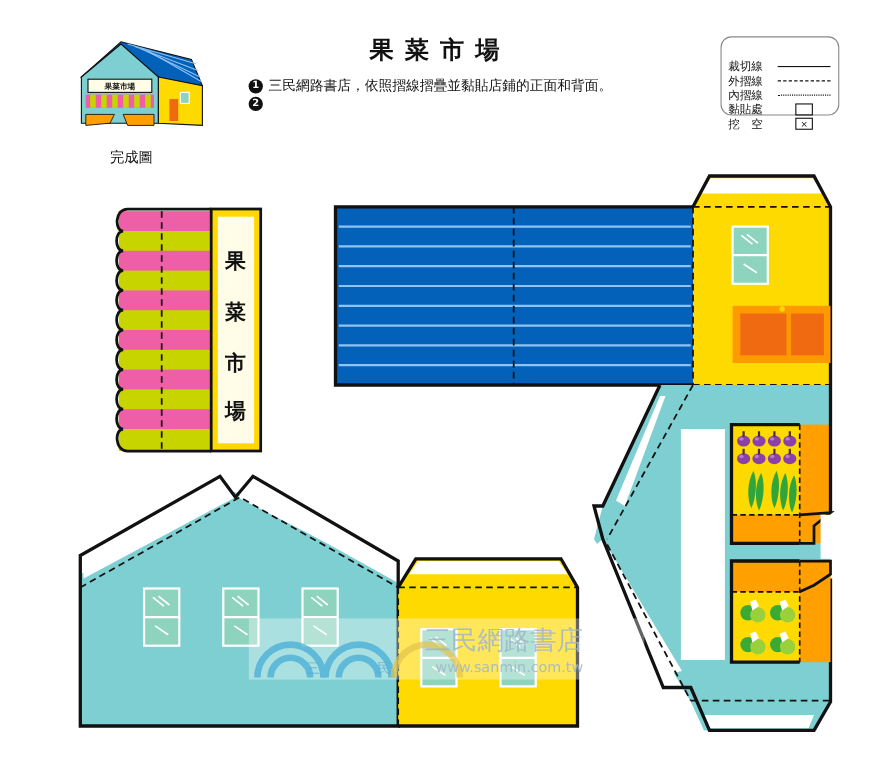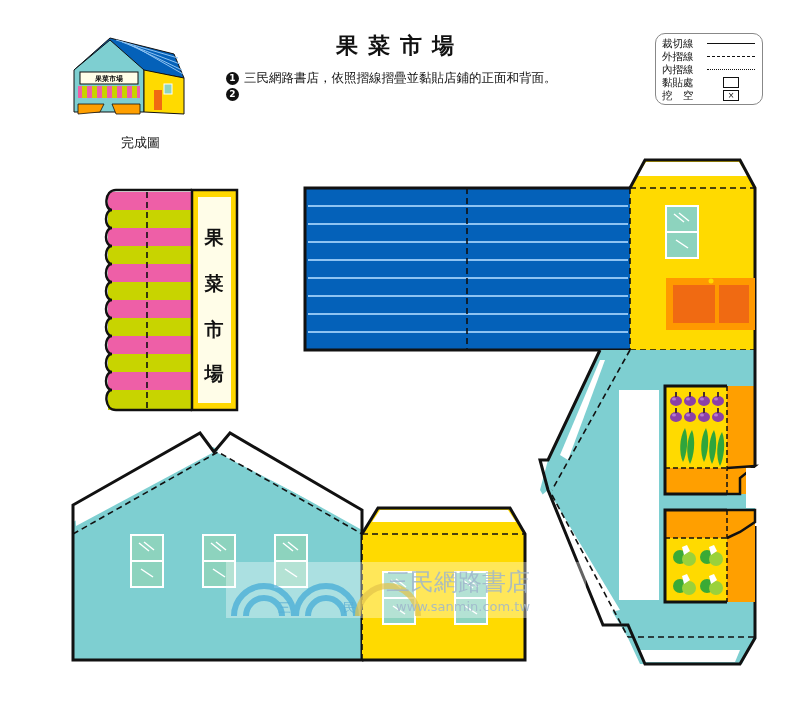--- a/index.html
+++ b/index.html
@@ -1,28 +1,28 @@
 <!DOCTYPE html>
 <html><head>
 <meta charset="utf-8">
 <style>
   html, body { margin: 0; padding: 0; background: #ffffff; }
   body { width: 800px; height: 702px; position: relative; overflow: hidden;
          font-family: "DejaVu Sans", "Liberation Sans", sans-serif; }
   .abs { position: absolute; }
   #preview { left: 68px; top: 28px; width: 120px; height: 98px; }
-  #preview-caption { left: 100px; top: 134px; font-size: 13px; color: #111; width: 60px; text-align: right; }
+  #preview-caption { left: 100px; top: 134px; font-size: 13px; color: #111; width: 60px; text-align: left; }
   #title { left: 300px; top: 31px; width: 200px; text-align: center; font-size: 22px; font-weight: bold;
            letter-spacing: 10px; color: #111; }
   #instructions { left: 226px; top: 68px; font-size: 12.5px; color: #111; line-height: 20px; }
   #instructions .step { display: flex; align-items: center; gap: 5px; white-space: nowrap; }
   #instructions .num { display: inline-block; width: 13px; height: 13px; border-radius: 50%; background: #111;
                        color: #fff; font-size: 9px; font-weight: bold; text-align: center; line-height: 13px; }
   #legend { left: 655px; top: 33px; width: 108px; height: 72px; border: 1.5px solid #888; border-radius: 10px;
-            font-size: 10.5px; color: #111; padding: 3px 6px; box-sizing: border-box; }
+            font-size: 10.5px; color: #111; padding: 20px 6px; box-sizing: border-box; }
   #legend .row { display: flex; align-items: center; height: 13px; }
   #legend .lbl { width: 44px; white-space: nowrap; }
   #legend .sample { flex: 1; display: flex; align-items: center; justify-content: center; }
   .ln-solid { width: 48px; border-top: 1.6px solid #111; }
   .ln-dash { width: 48px; border-top: 1.4px dashed #111; }
   .ln-dashdot { width: 48px; border-top: 1.4px dotted #111; }
   .box-glue { width: 14px; height: 9px; border: 1.2px solid #111; }
   .box-cut { width: 14px; height: 9px; border: 1.2px solid #111; font-size: 8px; line-height: 9px; text-align: center; }
   #sheet { left: 0; top: 0; width: 800px; height: 702px; }
   .sign-char { font-size: 19px; font-weight: bold; fill: #111; font-family: "DejaVu Sans", sans-serif; }

